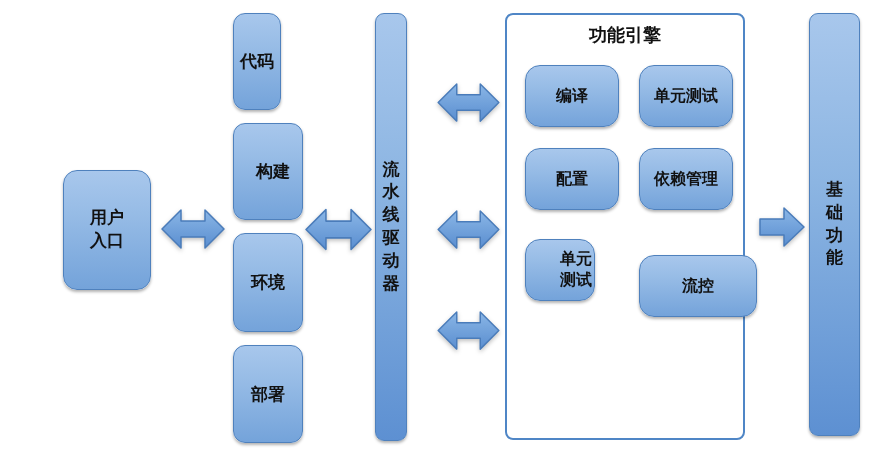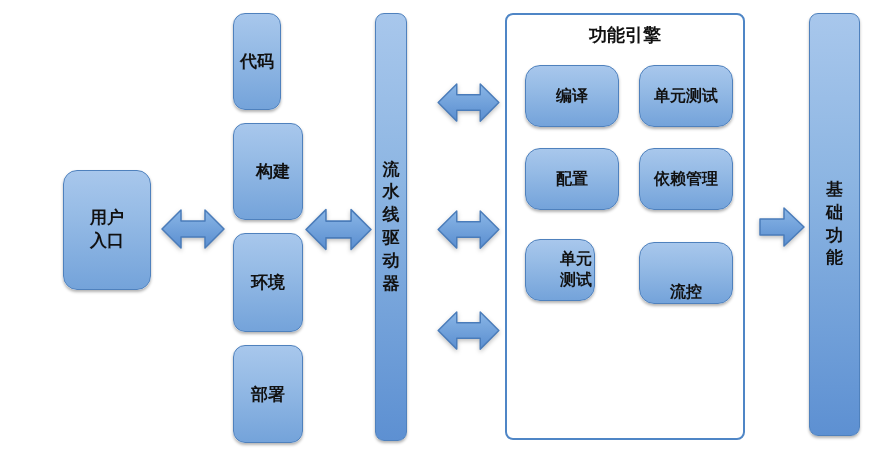--- a/index.html
+++ b/index.html
@@ -135,21 +135,21 @@
     </div>
     <div class="node engine-box" style="left:132px; top:133px; width:94px; height:62px;">
       <span>依赖管理</span>
     </div>
     <div class="node engine-box" style="left:18px; top:133px; width:94px; height:62px;">
       <span>配置</span>
     </div>
     <div class="node engine-box" style="left:18px; top:224px; width:70px; height:62px;padding-left:32px;">
       <span>单元测试</span>
     </div>
-    <div class="node engine-box" style="left:132px; top:227px; width:94px; height:62px;align-items:flex-end;">
+    <div class="node engine-box" style="left:132px; top:240px; width:118px; height:62px;">
       <span>流控</span>
     </div>
   </div>
 
   <svg class="arrow" style="left:759px; top:205px;" width="46" height="44" viewBox="0 0 46 44">
     <polygon points="1,14 25,14 25,3 45,22 25,41 25,30 1,30" fill="url(#agrad)" stroke="#4a7cba" stroke-width="1.5" stroke-linejoin="round"></polygon>
   </svg>
 
   <div class="node tallbar rounded-sm" style="left:809px; top:13px; width:51px; height:423px;">
     <span class="vlabel">基础功能</span>

